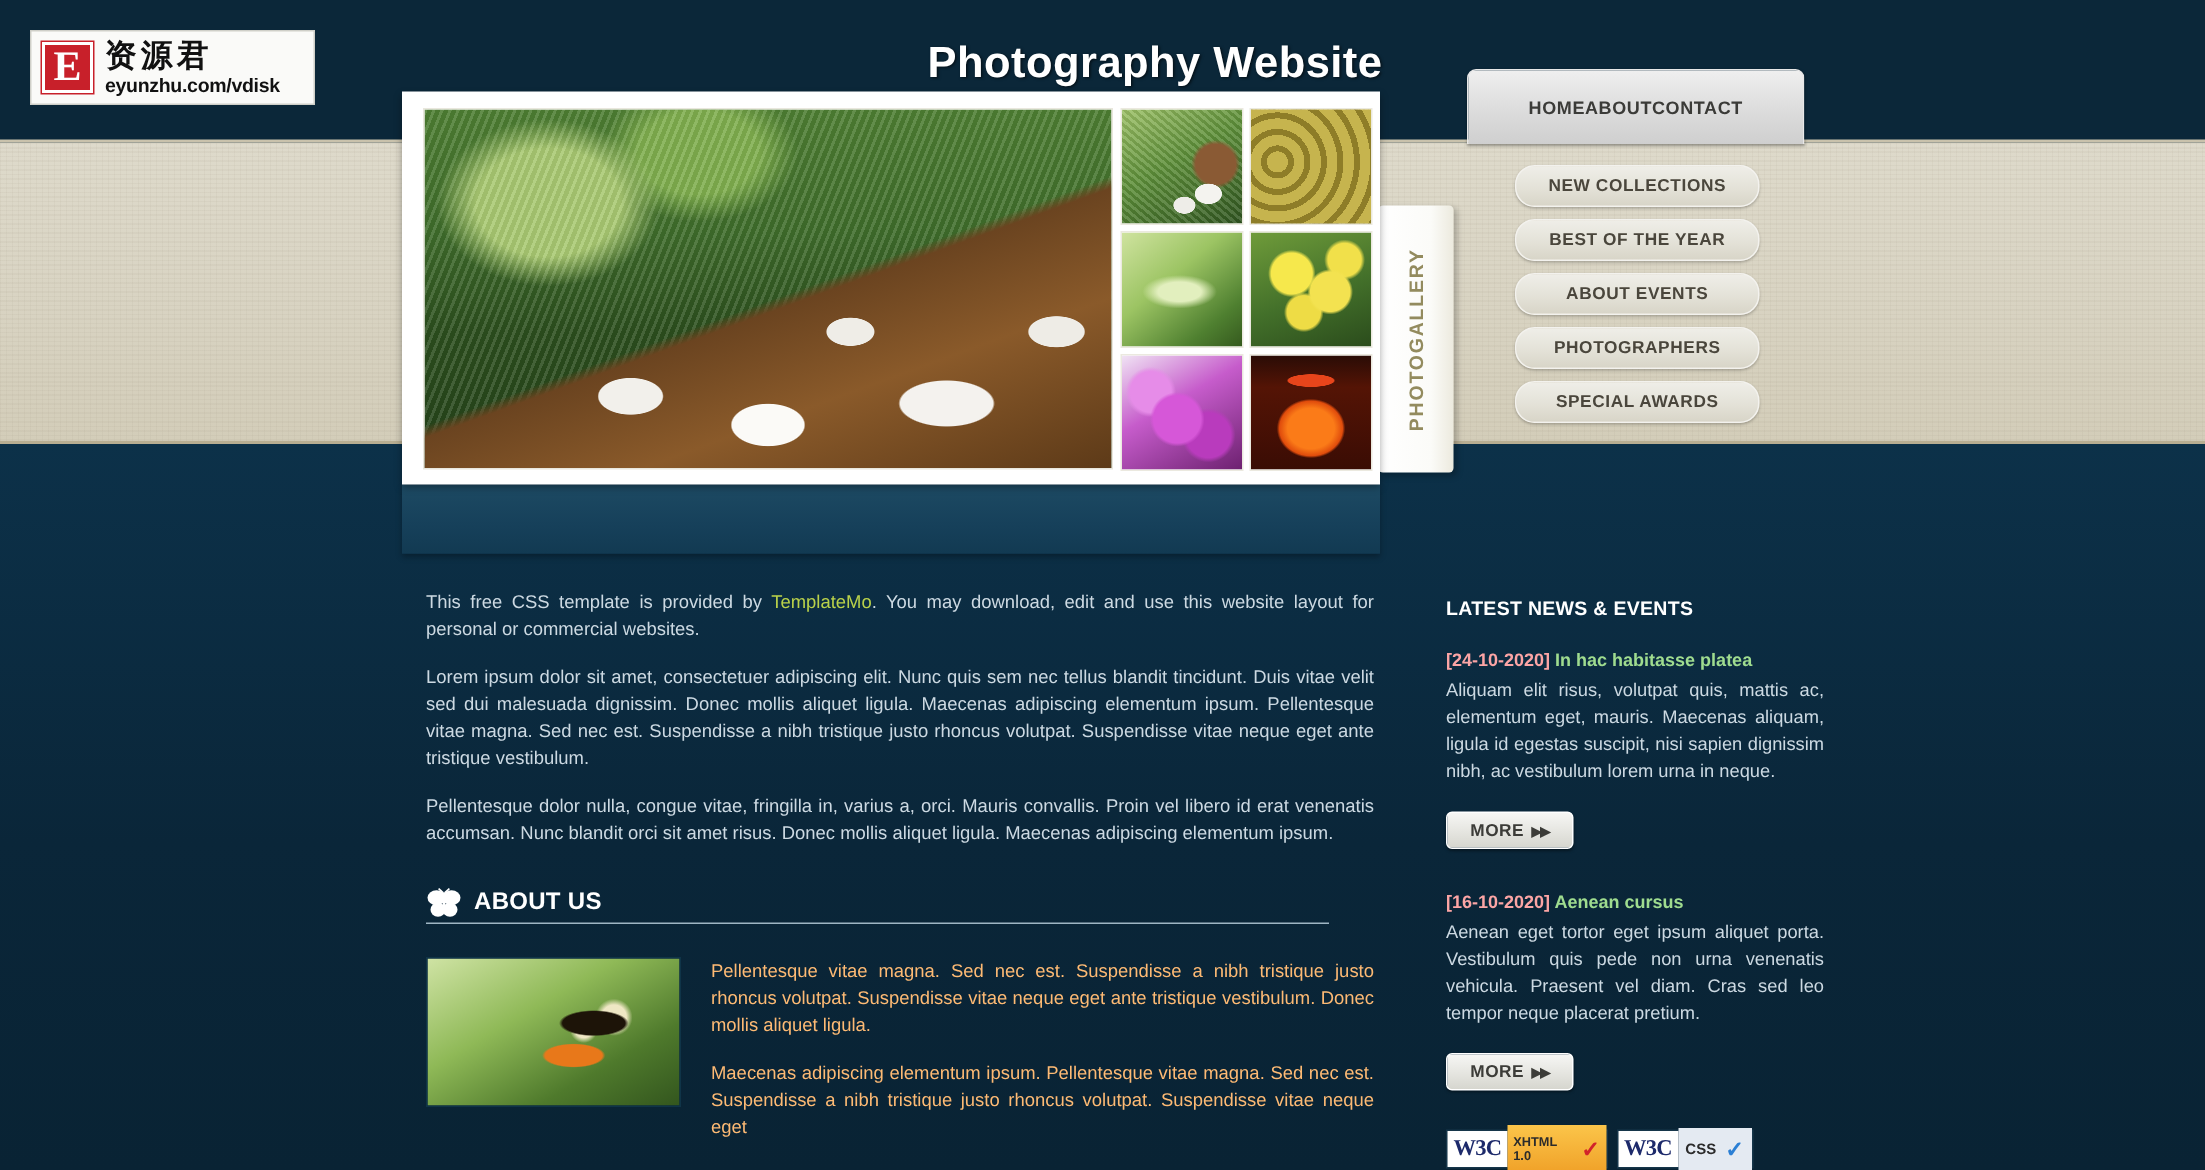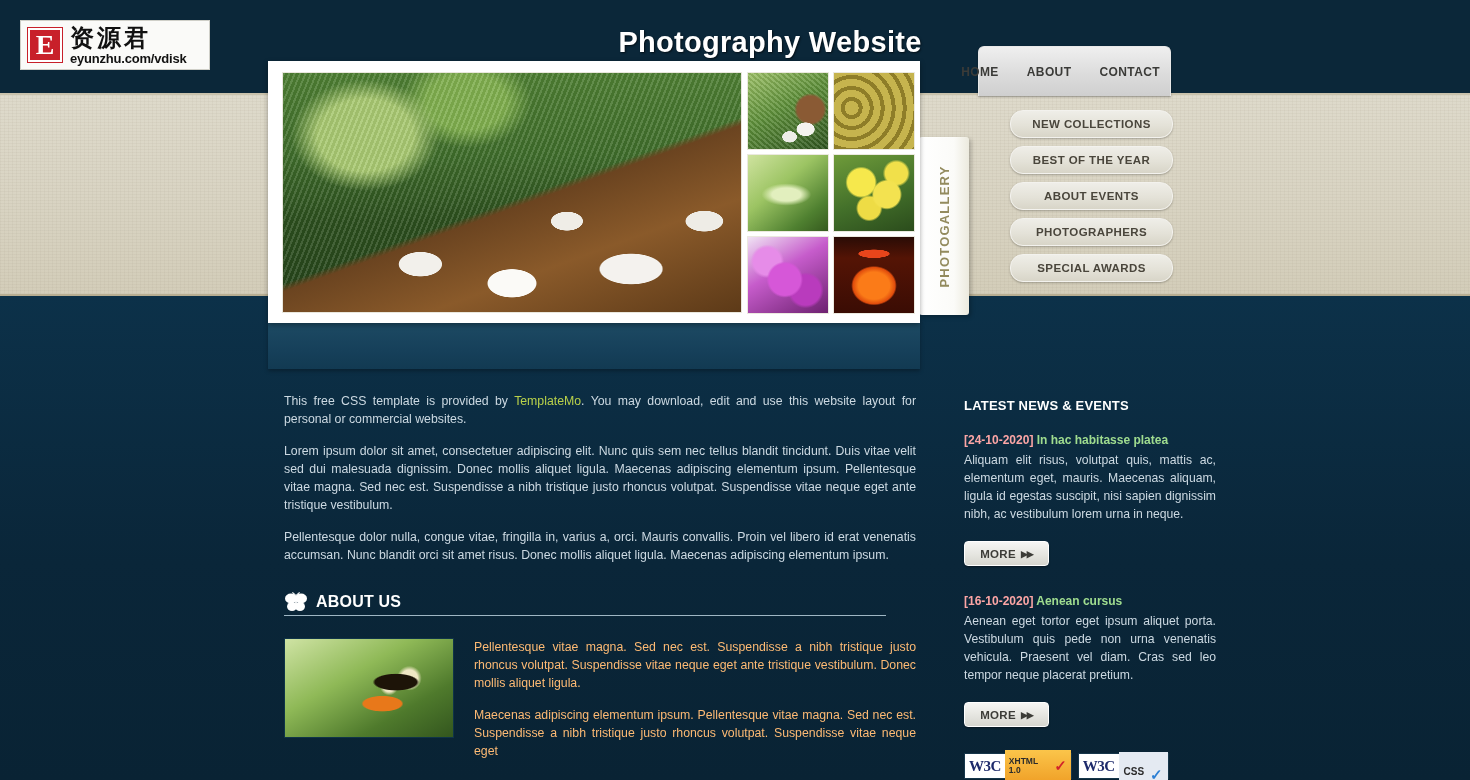--- a/index.html
+++ b/index.html
@@ -38,46 +38,45 @@
   }
   .logo-e {
     width:34px; height:34px; background:#c8202a;
     color:#fff; font-family:"Liberation Serif", serif; font-weight:bold;
     font-size:28px; line-height:30px; text-align:center;
     border:2px solid #fff; outline:1px solid #c8202a;
     display:flex; align-items:center; justify-content:center;
   }
   .logo-txt { display:flex; flex-direction:column; line-height:1; }
   .logo-cn {
-    font-family:"DejaVu Sans", sans-serif; font-size:24px; font-weight:bold;
+    font-family:"DejaVu Sans", sans-serif; font-size:21px; font-weight:bold;
     color:#111; letter-spacing:3px;
   }
   .logo-url {
     font-family:"Liberation Sans", sans-serif; font-size:13px; font-weight:bold;
     color:#111; margin-top:2px; letter-spacing:-.2px;
   }
 
   
   .site-title {
     position:absolute; left:560px; top:26px; width:420px;
     text-align:center; color:#ffffff;
     font-size:29px; font-weight:bold; letter-spacing:.3px;
     text-shadow:1px 1px 2px rgba(0,0,0,.6);
   }
 
   
   .topnav {
-    position:absolute; left:978px; top:46px; width:193px; height:50px;
+    position:absolute; left:978px; top:46px; width:225px; height:50px;
     background:linear-gradient(180deg,#efefef 0%, #dcdcdc 55%, #cfcfcf 100%);
     border:1px solid #e8e8e8; border-bottom:none;
     border-radius:6px 6px 0 0;
-    display:flex; align-items:center; justify-content:flex-end;
+    display:flex; align-items:center; justify-content:center;
     padding:0 10px;
     box-shadow:0 1px 2px rgba(0,0,0,.35);
-    gap:28px;
   }
   .topnav a {
     font-size:12px; font-weight:bold; color:#3b3b38;
     letter-spacing:.4px; text-decoration:none;
   }
 
   
   .sidemenu { position:absolute; left:1010px; top:110px; width:163px; }
   .sidebtn {
     width:163px; height:28px; margin-bottom:8px;
@@ -242,21 +241,21 @@
     background:#ffffff; color:#1d2a6b; font-family:"Liberation Serif", serif;
     font-weight:bold; font-size:15px; padding:12px 4px; height:100%;
     display:flex; align-items:center; letter-spacing:-.5px;
   }
   .badge-xhtml-r {
     background:linear-gradient(180deg,#fbc54a 0%, #f0a128 100%);
     height:100%; display:flex; align-items:center; gap:16px; padding:16px 4px;
   }
   .badge-xhtml-t { font-size:8.5px; font-weight:bold; color:#2b2b2b; line-height:9px; }
   .badge-css-r {
-    background:#e4eaf2; height:100%; display:flex; align-items:flex-start; gap:6px; padding:14px 5px;
+    background:#e4eaf2; height:100%; display:flex; align-items:center; gap:6px; padding:14px 5px;
   }
   .badge-css-t { font-size:10px; font-weight:bold; color:#2b2b2b; }
   .check-red { color:#d2232a; font-size:15px; font-weight:bold; }
   .check-blue { color:#2b7fd4; font-size:15px; font-weight:bold; }
 </style>
 </head>
 <body>
 
 <div class="page">
 

